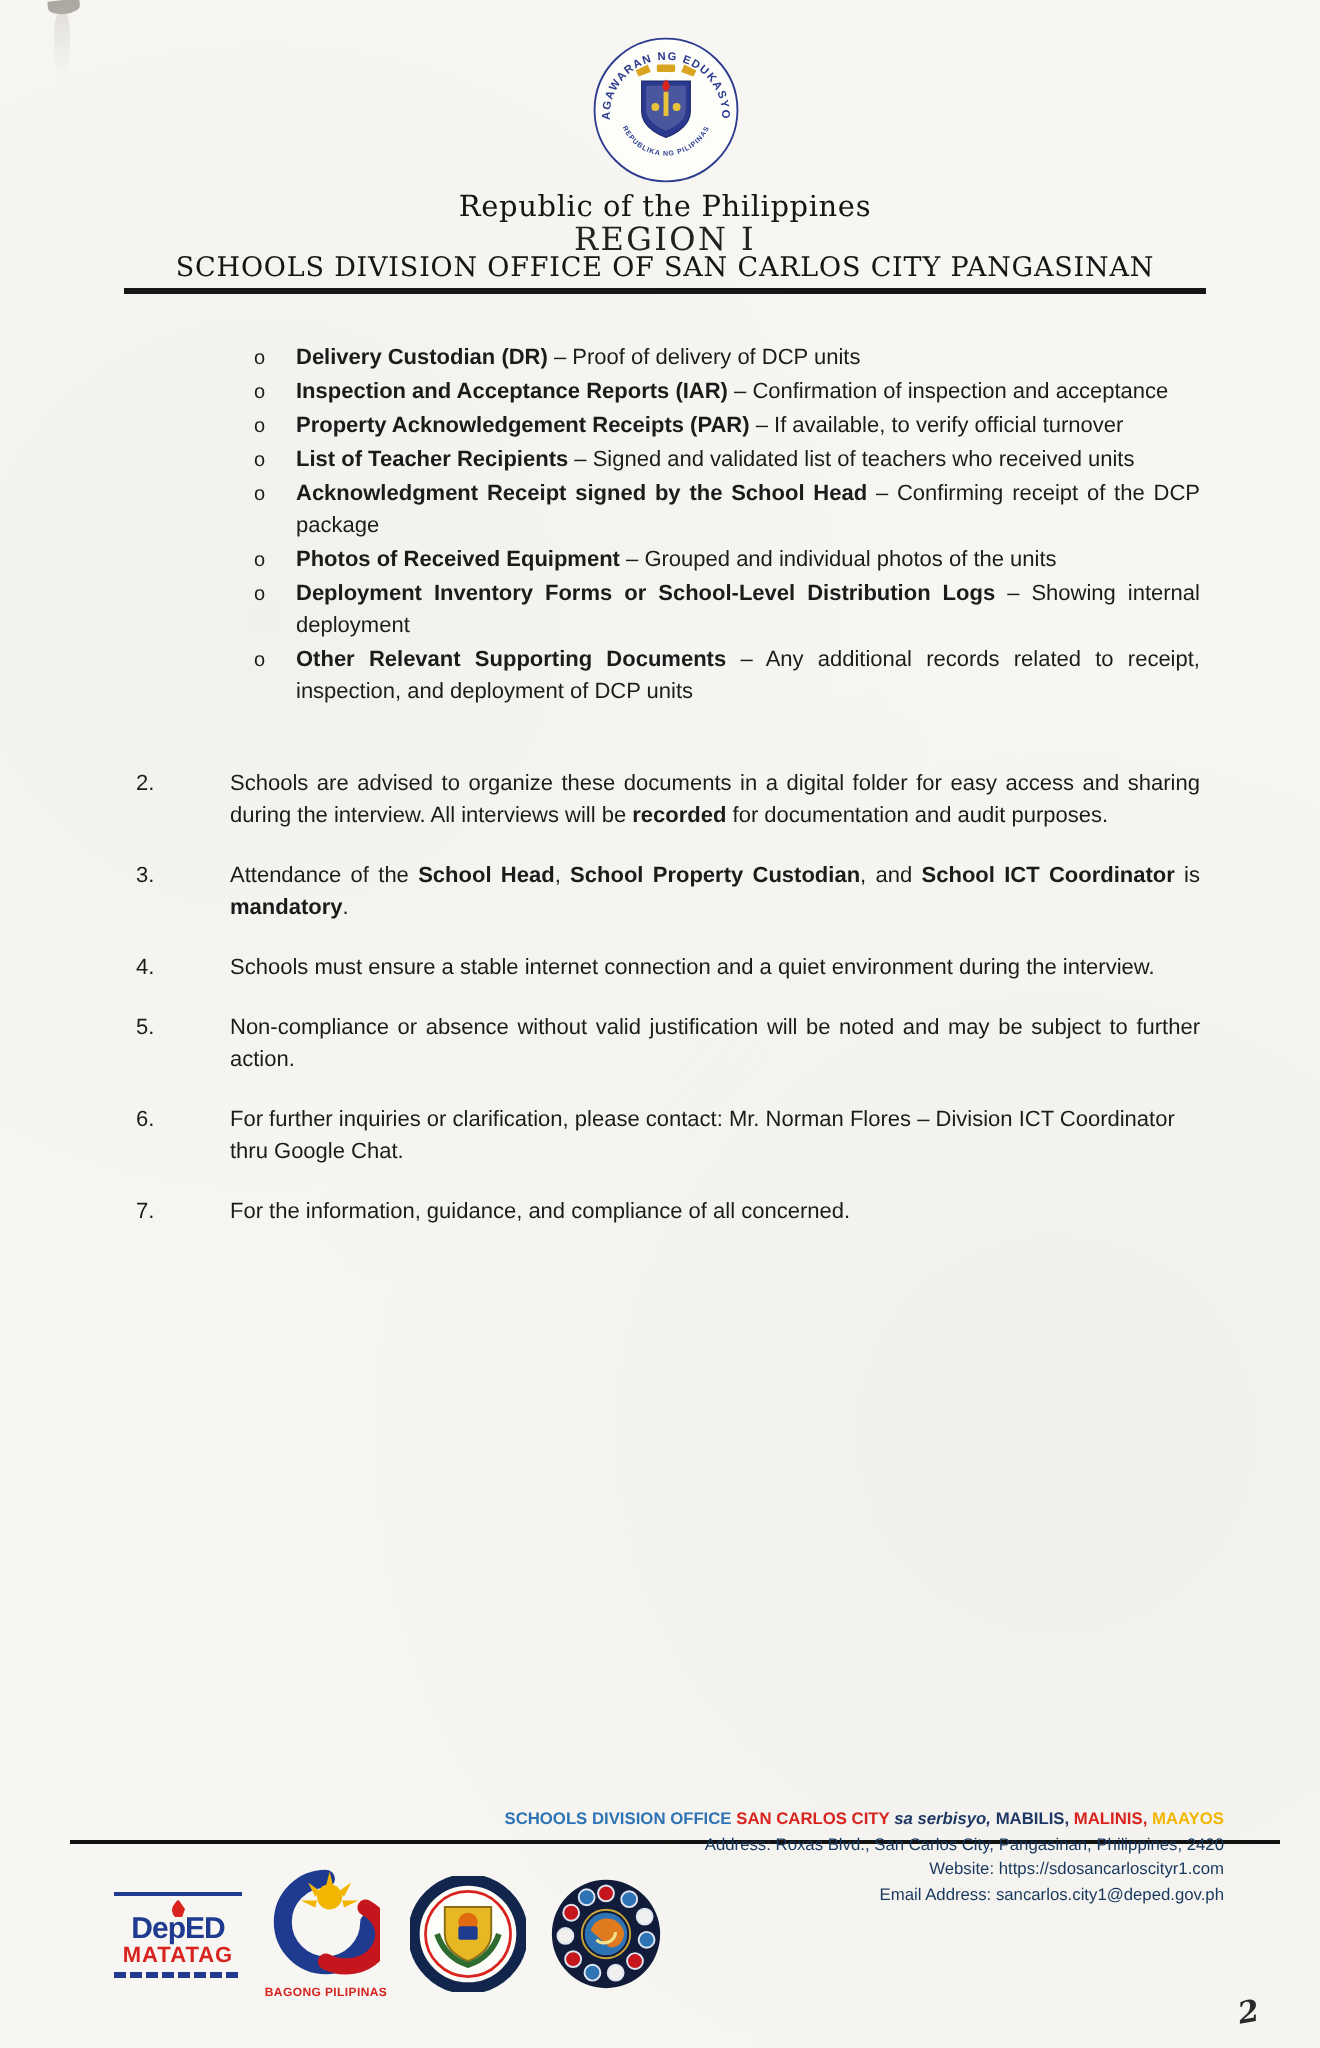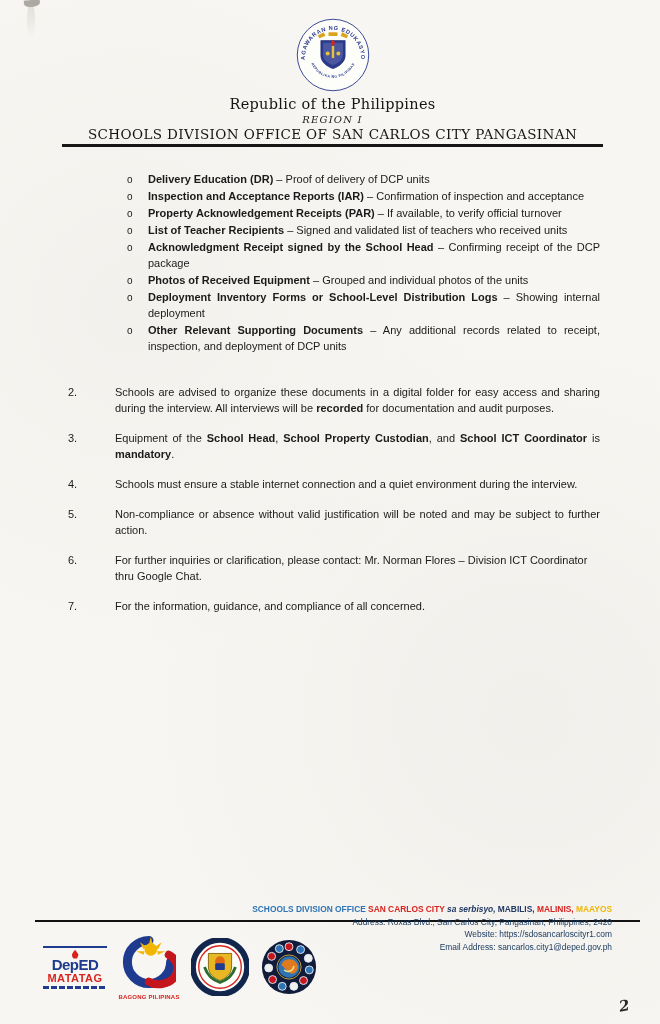--- a/index.html
+++ b/index.html
@@ -15,42 +15,42 @@
   .smudge-a { position:absolute; left:24px; top:0; width:16px; height:7px;
     background:#6e6a61; opacity:.55; border-radius:0 0 60% 60%; transform:rotate(-6deg); }
   .smudge-b { position:absolute; left:27px; top:4px; width:8px; height:34px;
     background:linear-gradient(#b9b4aa, transparent); opacity:.35; border-radius:45%; }
 
   
   .header { position:absolute; left:62px; right:57px; top:0; text-align:center; }
   .seal { display:block; margin:17px auto 3px; width:76px; height:76px; }
   .h-republic, .h-dept { font-family:"DejaVu Serif", serif; font-weight:400;
     font-size:14.5px; line-height:16px; letter-spacing:.3px; color:#151515; }
-  .h-region { font-family:"DejaVu Serif", serif; font-size:10px; line-height:13px;
-    letter-spacing:1.2px; margin-top:1px; color:#222;font-style:italic; }
+  .h-region { font-family:"DejaVu Serif", serif; font-size:16px; line-height:13px;
+    letter-spacing:1.2px; margin-top:1px; color:#222; }
   .h-office { font-family:"DejaVu Serif", serif; font-size:13.5px; line-height:15px;
     letter-spacing:.4px; margin-top:1px; color:#151515; }
   .h-rule { height:2.5px; background:#161616; margin-top:2px; }
 
   
   .content { position:absolute; top:171px; left:0; right:0; }
   .bullets { margin:0 60px 0 125px; }
   .bullet { position:relative; padding-left:23px; font-size:11px; line-height:16px;
     text-align:justify; margin-bottom:1px; }
   .bullet .marker { position:absolute; left:2px; top:0.5px; font-size:10px; }
   .b { font-weight:700; }
   .items { margin:30px 60px 0 68px; }
   .item { display:flex; margin-bottom:14px; font-size:11px; line-height:16px; }
   .item .num { width:47px; flex:none; }
   .item .txt { flex:1; text-align:justify; }
   .item:nth-child(5) .txt, .item:nth-child(6) .txt { text-align:left; }
 
   
   .f-rule { position:absolute; left:35px; right:20px; top:920px; height:2px; background:#121212; }
-  .f-logos { position:absolute; left:43px; top:929px; height:76px;
+  .f-logos { position:absolute; left:57px; top:929px; height:76px;
     display:flex; align-items:center; gap:11px; }
   .logo-deped { width:64px; text-align:center; }
   .deped-topbar { height:2px; background:#1f3b8f; margin-bottom:2px; }
   .deped-flame { width:7px; height:9px; margin:0 auto -2px;
     background:#d8231f; border-radius:50% 50% 50% 50%/60% 60% 40% 40%;
     clip-path:polygon(50% 0,100% 55%,80% 100%,20% 100%,0 55%); }
   .deped-word { font-weight:700; font-size:15px; line-height:15px; color:#1f3b8f;
     letter-spacing:-0.5px; }
   .matatag-word { font-weight:700; font-size:11px; line-height:12px; color:#d8231f;
     letter-spacing:.5px;text-align:center; }
@@ -96,37 +96,37 @@
       <circle cx="57" cy="48" r="2.6" fill="#e8c23a"></circle>
     </svg>
     <div class="h-republic">Republic of the Philippines</div>
     <div class="h-region">REGION I</div>
     <div class="h-office">SCHOOLS DIVISION OFFICE OF SAN CARLOS CITY PANGASINAN</div>
     <div class="h-rule"></div>
   </div>
 
   <div class="content">
     <div class="bullets">
-        <div class="bullet"><span class="marker">o</span><span class="b">Delivery Education (DR)</span><span> – Proof of delivery of DCP units</span></div>
+        <div class="bullet"><span class="marker">o</span><span class="b">Delivery Custodian (DR)</span><span> – Proof of delivery of DCP units</span></div>
         <div class="bullet"><span class="marker">o</span><span class="b">Inspection and Acceptance Reports (IAR)</span><span> – Confirmation of inspection and acceptance</span></div>
         <div class="bullet"><span class="marker">o</span><span class="b">Property Acknowledgement Receipts (PAR)</span><span> – If available, to verify official turnover</span></div>
         <div class="bullet"><span class="marker">o</span><span class="b">List of Teacher Recipients</span><span> – Signed and validated list of teachers who received units</span></div>
         <div class="bullet"><span class="marker">o</span><span class="b">Acknowledgment Receipt signed by the School Head</span><span> – Confirming receipt of the DCP package</span></div>
         <div class="bullet"><span class="marker">o</span><span class="b">Photos of Received Equipment</span><span> – Grouped and individual photos of the units</span></div>
         <div class="bullet"><span class="marker">o</span><span class="b">Deployment Inventory Forms or School-Level Distribution Logs</span><span> – Showing internal deployment</span></div>
         <div class="bullet"><span class="marker">o</span><span class="b">Other Relevant Supporting Documents</span><span> – Any additional records related to receipt, inspection, and deployment of DCP units</span></div>
       </div>
     <div class="items">
         <div class="item">
           <span class="num">2.</span>
           <span class="txt"><span>Schools are advised to organize these documents in a digital folder for easy access and sharing during the interview. All interviews will be </span><span class="b">recorded</span><span> for documentation and audit purposes.</span></span>
         </div>
         <div class="item">
           <span class="num">3.</span>
-          <span class="txt"><span>Equipment of the </span><span class="b">School Head</span><span>, </span><span class="b">School Property Custodian</span><span>, and </span><span class="b">School ICT Coordinator</span><span> is </span><span class="b">mandatory</span><span>.</span></span>
+          <span class="txt"><span>Attendance of the </span><span class="b">School Head</span><span>, </span><span class="b">School Property Custodian</span><span>, and </span><span class="b">School ICT Coordinator</span><span> is </span><span class="b">mandatory</span><span>.</span></span>
         </div>
         <div class="item">
           <span class="num">4.</span>
           <span class="txt"><span>Schools must ensure a stable internet connection and a quiet environment during the interview.</span></span>
         </div>
         <div class="item">
           <span class="num">5.</span>
           <span class="txt"><span>Non-compliance or absence without valid justification will be noted and may be subject to further action.</span></span>
         </div>
         <div class="item">

